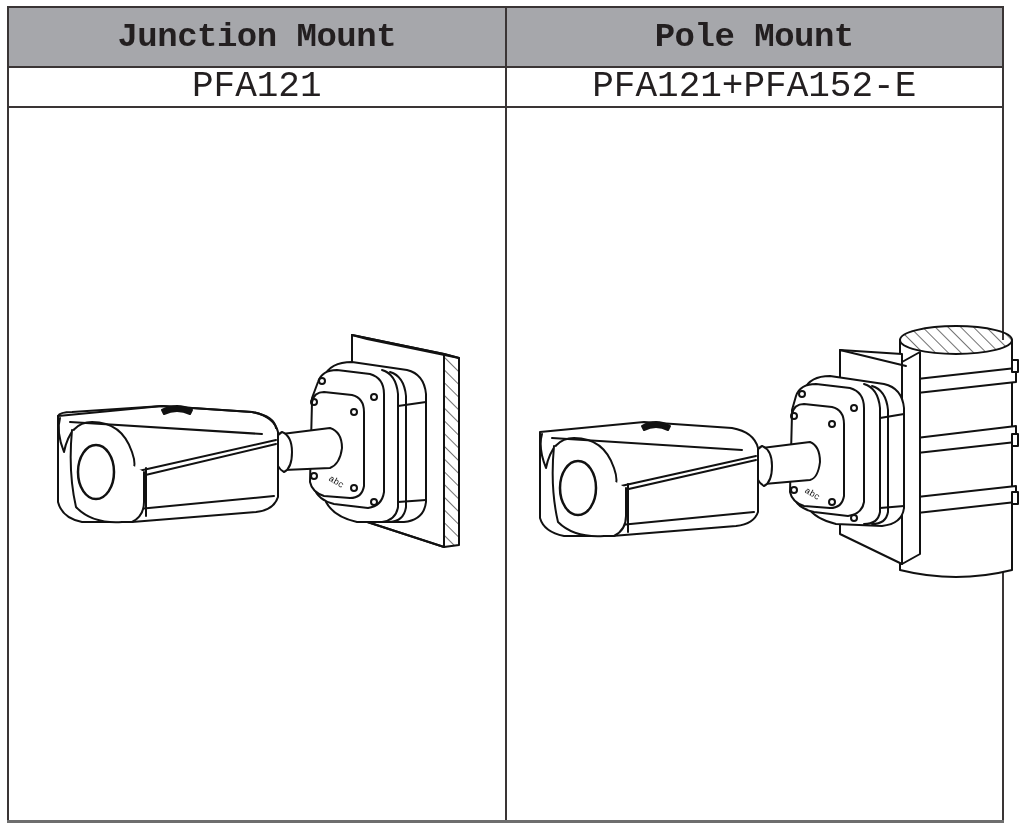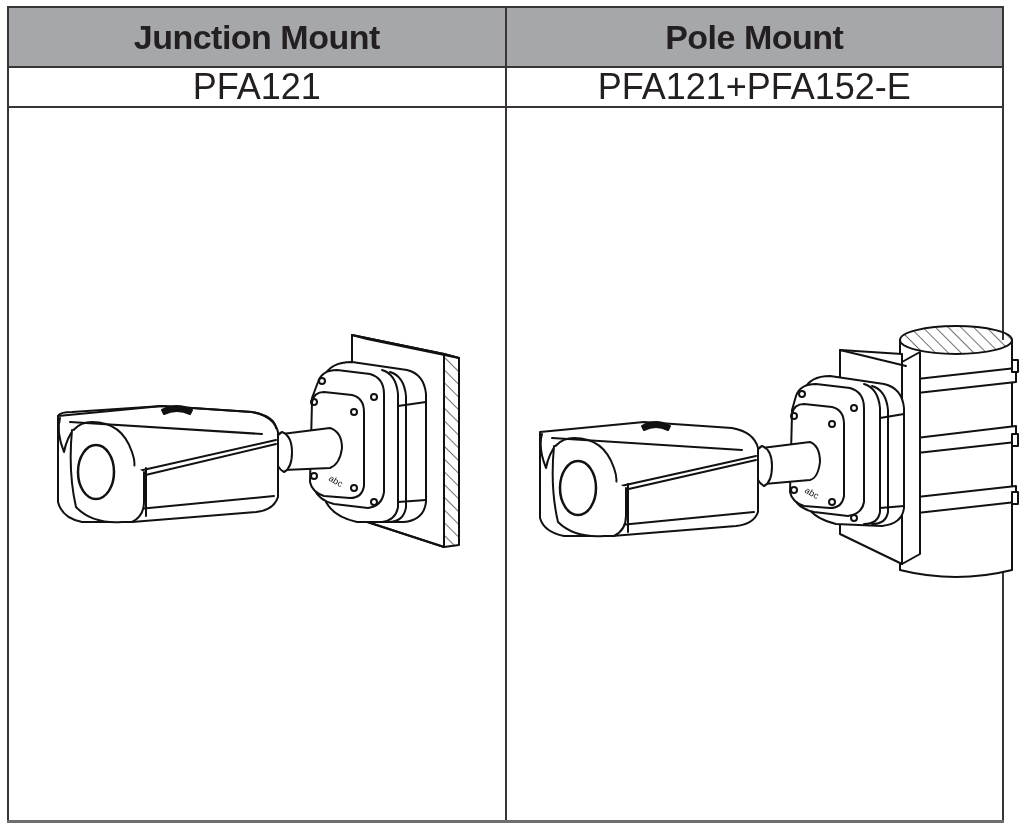--- a/index.html
+++ b/index.html
@@ -1,19 +1,19 @@
 <!DOCTYPE html>
 <html><head>
 <meta charset="utf-8">
 <style>
   html, body { margin: 0; padding: 0; background: #ffffff; }
   body { width: 1021px; height: 840px; position: relative; overflow: hidden;
          font-family: "Liberation Sans", "DejaVu Sans", sans-serif; }
   .tbl { position: absolute; left: 7px; top: 6px; width: 997px; height: 817px;
-         border-collapse: collapse; table-layout: fixed; }
+         border-collapse: collapse; table-layout: fixed; font-family: Liberation Mono, monospace; }
   .tbl td { border: 2px solid #3a3535; padding: 0; text-align: center; vertical-align: middle; }
   .tbl .hdr td { background: #a6a7ab; height: 58px; font-size: 34px; font-weight: bold;
                  color: #231f20; letter-spacing: -0.5px; }
   .tbl .model td { height: 38px; font-size: 36px; color: #231f20; line-height: 38px; }
   .tbl .img-row td { height: auto; position: relative; }
   .tbl .img-row td.left { border-right: 1px solid #5a5a5a; }
   .tbl .img-row td { border-bottom: 3px solid #6e6e6e; }
   .illus { display: block; margin: 0 auto; }
 </style>
 </head>

